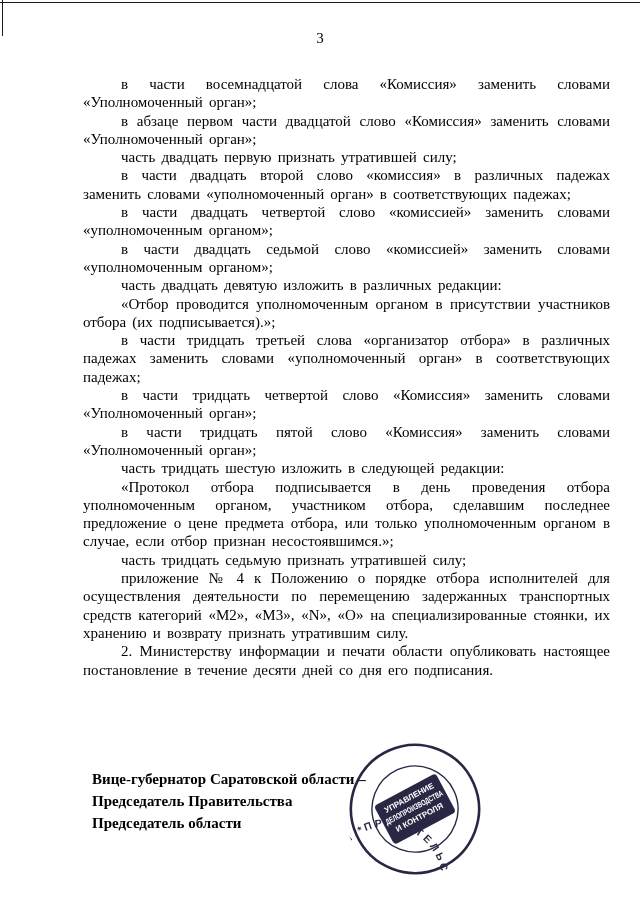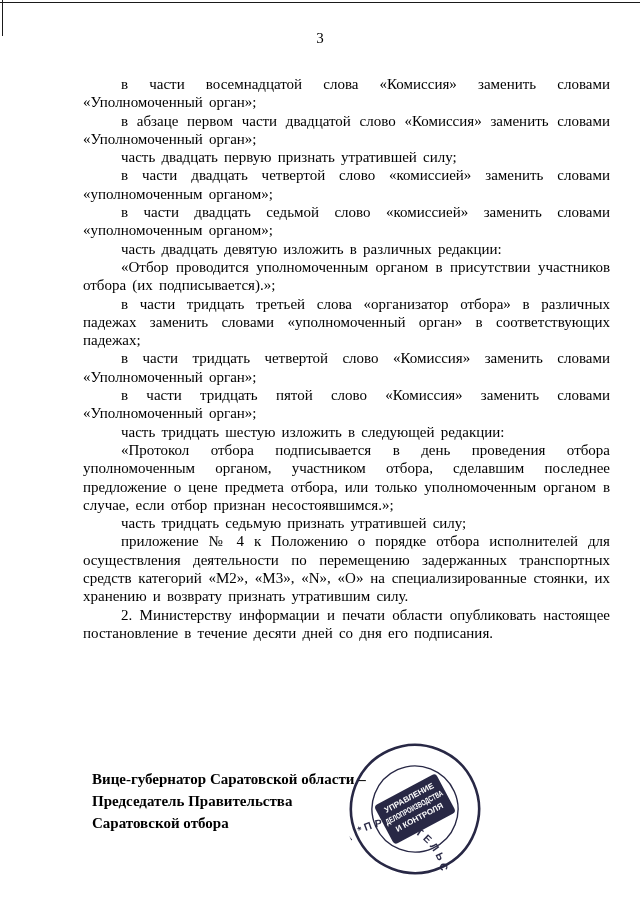--- a/index.html
+++ b/index.html
@@ -45,39 +45,40 @@
 
   <div class="edge-top"></div>
   <div class="edge-left"></div>
 
   <div class="page-number">3</div>
 
   <div class="content">
       <p class="para">в части восемнадцатой слова «Комиссия» заменить словами «Уполномоченный орган»;</p>
       <p class="para">в абзаце первом части двадцатой слово «Комиссия» заменить словами «Уполномоченный орган»;</p>
       <p class="para">часть двадцать первую признать утратившей силу;</p>
+      <p class="para">в части двадцать второй слово «комиссия» в различных падежах заменить словами «уполномоченный орган» в соответствующих падежах;</p>
       <p class="para">в части двадцать четвертой слово «комиссией» заменить словами «уполномоченным органом»;</p>
       <p class="para">в части двадцать седьмой слово «комиссией» заменить словами «уполномоченным органом»;</p>
       <p class="para">часть двадцать девятую изложить в различных редакции:</p>
       <p class="para">«Отбор проводится уполномоченным органом в присутствии участников отбора (их подписывается).»;</p>
       <p class="para">в части тридцать третьей слова «организатор отбора» в различных падежах заменить словами «уполномоченный орган» в соответствующих падежах;</p>
       <p class="para">в части тридцать четвертой слово «Комиссия» заменить словами «Уполномоченный орган»;</p>
       <p class="para">в части тридцать пятой слово «Комиссия» заменить словами «Уполномоченный орган»;</p>
       <p class="para">часть тридцать шестую изложить в следующей редакции:</p>
       <p class="para">«Протокол отбора подписывается в день проведения отбора уполномоченным органом, участником отбора, сделавшим последнее предложение о цене предмета отбора, или только уполномоченным органом в случае, если отбор признан несостоявшимся.»;</p>
       <p class="para">часть тридцать седьмую признать утратившей силу;</p>
       <p class="para">приложение № 4 к Положению о порядке отбора исполнителей для осуществления деятельности по перемещению задержанных транспортных средств категорий «М2», «М3», «N», «О» на специализированные стоянки, их хранению и возврату признать утратившим силу.</p>
       <p class="para">2. Министерству информации и печати области опубликовать настоящее постановление в течение десяти дней со дня его подписания.</p>
     </div>
 
   <div class="signature-block">
     <div class="sig-left">
       <div>Вице-губернатор Саратовской области –</div>
       <div>Председатель Правительства</div>
-      <div>Саратовской отбора</div>
+      <div>Председатель области</div>
     </div>
 
     <div class="stamp">
       <svg width="142" height="142" viewBox="0 0 142 142" xmlns="http://www.w3.org/2000/svg">
         <defs>
           <path id="stamp-ring-path" d="M 17,71 A 54,54 0 1 1 16.99,71"></path>
         </defs>
         <circle cx="71" cy="71" r="64" fill="none" stroke="#1b1b3a" stroke-width="2.6"></circle>
         <circle cx="71" cy="71" r="43" fill="none" stroke="#1b1b3a" stroke-width="1.4"></circle>
         <text font-family="Liberation Sans, sans-serif" font-size="10.5" font-weight="bold" fill="#1b1b3a">

